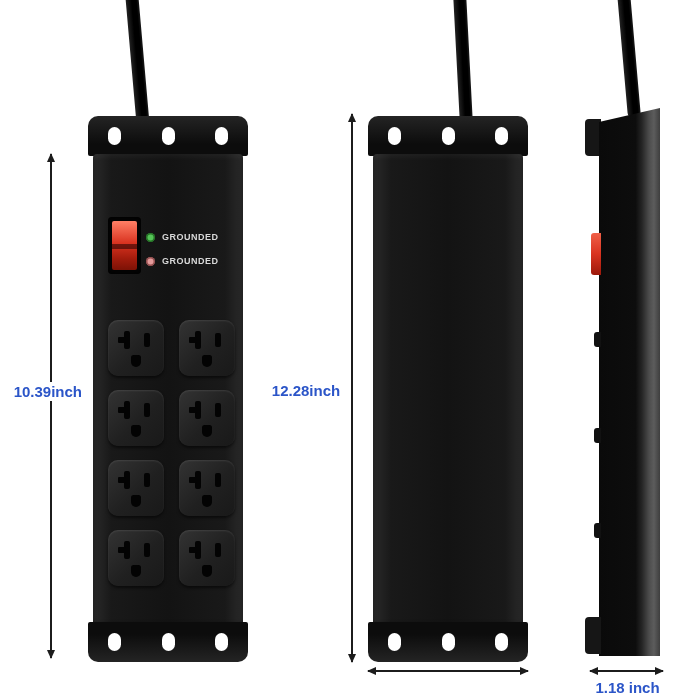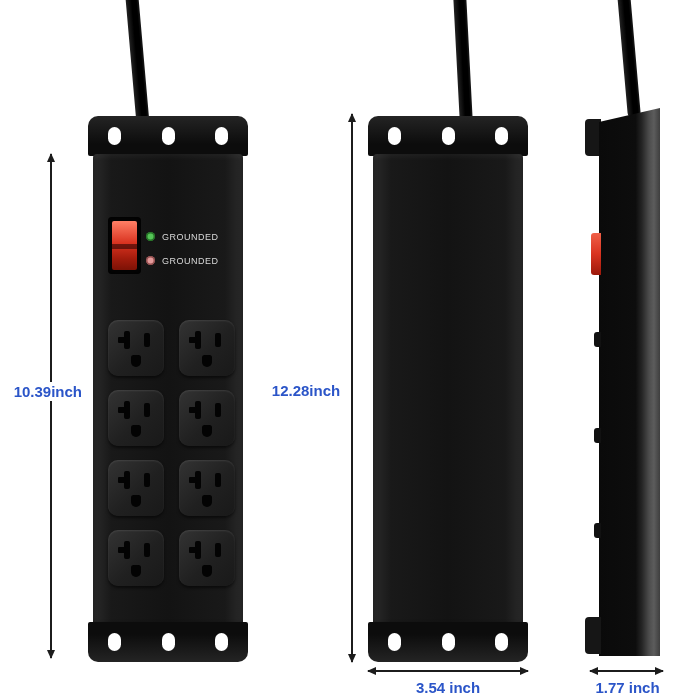--- a/index.html
+++ b/index.html
@@ -40,21 +40,21 @@
   .rocker{
     position:absolute;left:4px;top:4px;right:4px;bottom:4px;border-radius:2px;
     background:linear-gradient(180deg,#ff8066,var(--switch-red,#d93320) 45%,#a01b0c 78%,#7c1206);
   }
   .rocker::after{
     content:"";position:absolute;left:0;right:0;top:46%;height:5px;
     background:rgba(30,0,0,.55);
   }
 
   
-  .indicator{position:absolute;display:flex;align-items:flex-start;height:10px;}
+  .indicator{position:absolute;display:flex;align-items:center;height:10px;font-weight:bold;}
   .led{width:9px;height:9px;border-radius:50%;flex:0 0 auto;}
   .led-green{background:var(--grounded-led,#55c457);box-shadow:inset 0 0 0 1.5px rgba(0,55,0,.55);}
   .led-red{background:var(--protected-led,#e49b9b);box-shadow:inset 0 0 0 1.5px rgba(90,20,20,.55);}
   .ind-label{margin-left:7px;font-size:9px;letter-spacing:.5px;color:#d8d8d8;}
 
   
   .outlet{
     position:absolute;width:56px;height:56px;border-radius:10px;
     background:linear-gradient(135deg,#333,#202020 55%,#191919);
     box-shadow:inset 0 1px 2px rgba(255,255,255,.10), 0 2px 3px rgba(0,0,0,.55);
@@ -200,18 +200,17 @@
     <div class="side-tab-edge" style="top:617px"></div>
   </div>
 
   <div class="v-arrow" style="left:50px;top:154px;height:504px"></div>
   <div class="dim-label on-line" style="left:2px;top:382px;width:78px">10.39inch</div>
 
   <div class="v-arrow" style="left:351px;top:114px;height:548px"></div>
   <div class="dim-label" style="left:268px;top:382px;width:76px;text-align:center">12.28inch</div>
 
   <div class="h-arrow" style="left:368px;top:670px;width:160px"></div>
-  <div class="dim-label" style="left:388px;top:679px;width:120px;text-align:center">3.54 inch</div>
 
   <div class="h-arrow" style="left:590px;top:670px;width:73px"></div>
-  <div class="dim-label" style="left:580px;top:679px;width:95px;text-align:center">1.77 inch</div>
+  <div class="dim-label" style="left:580px;top:679px;width:95px;text-align:center">1.18 inch</div>
 
 </div>
 
 </body></html>

